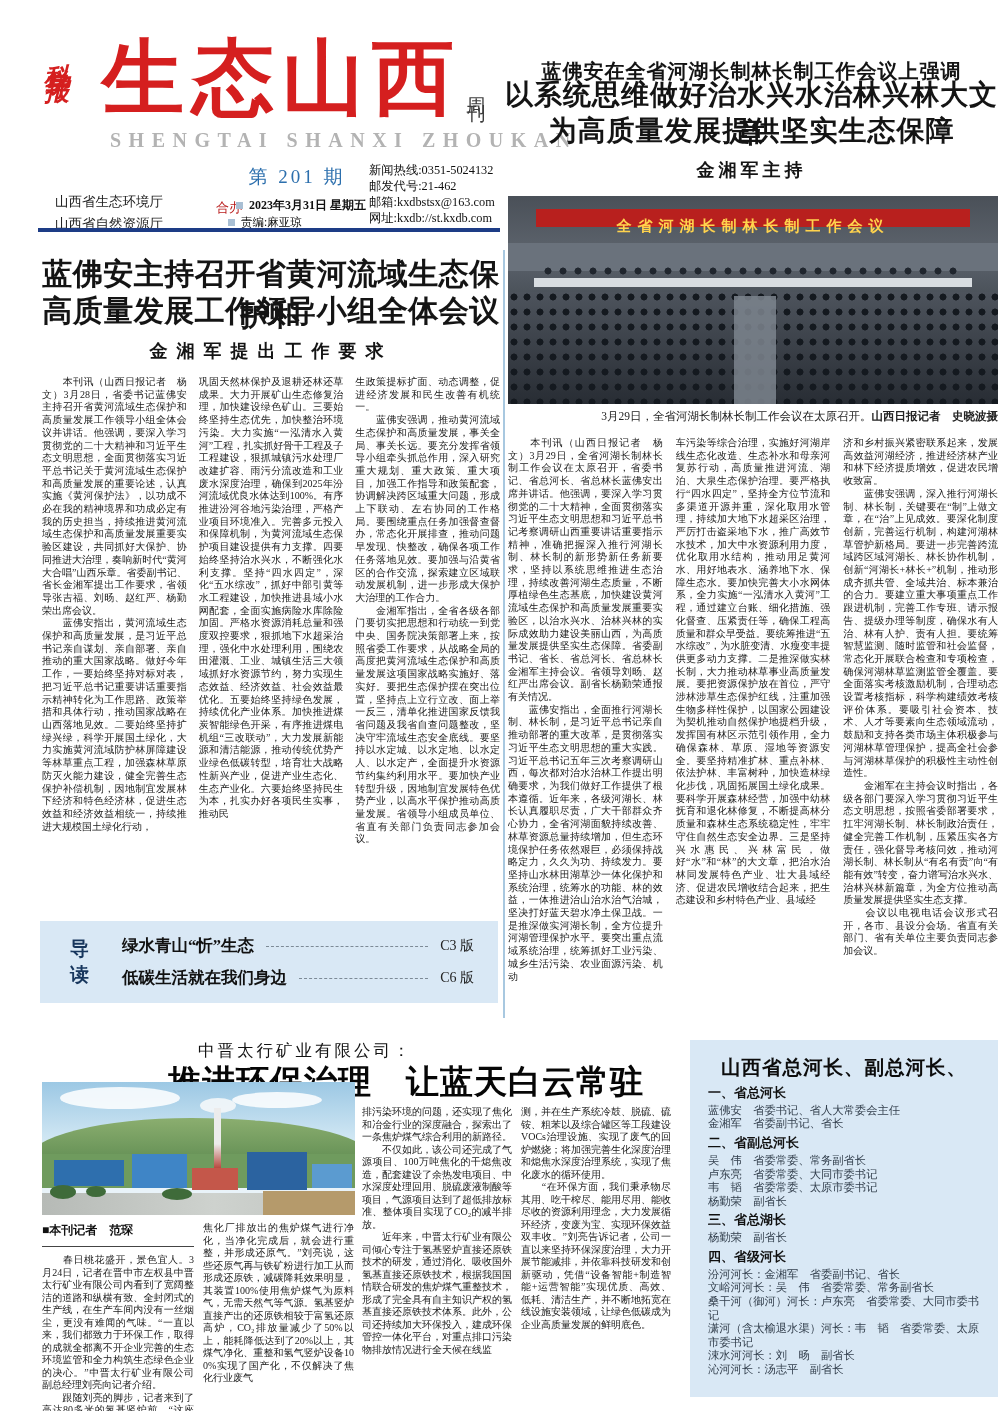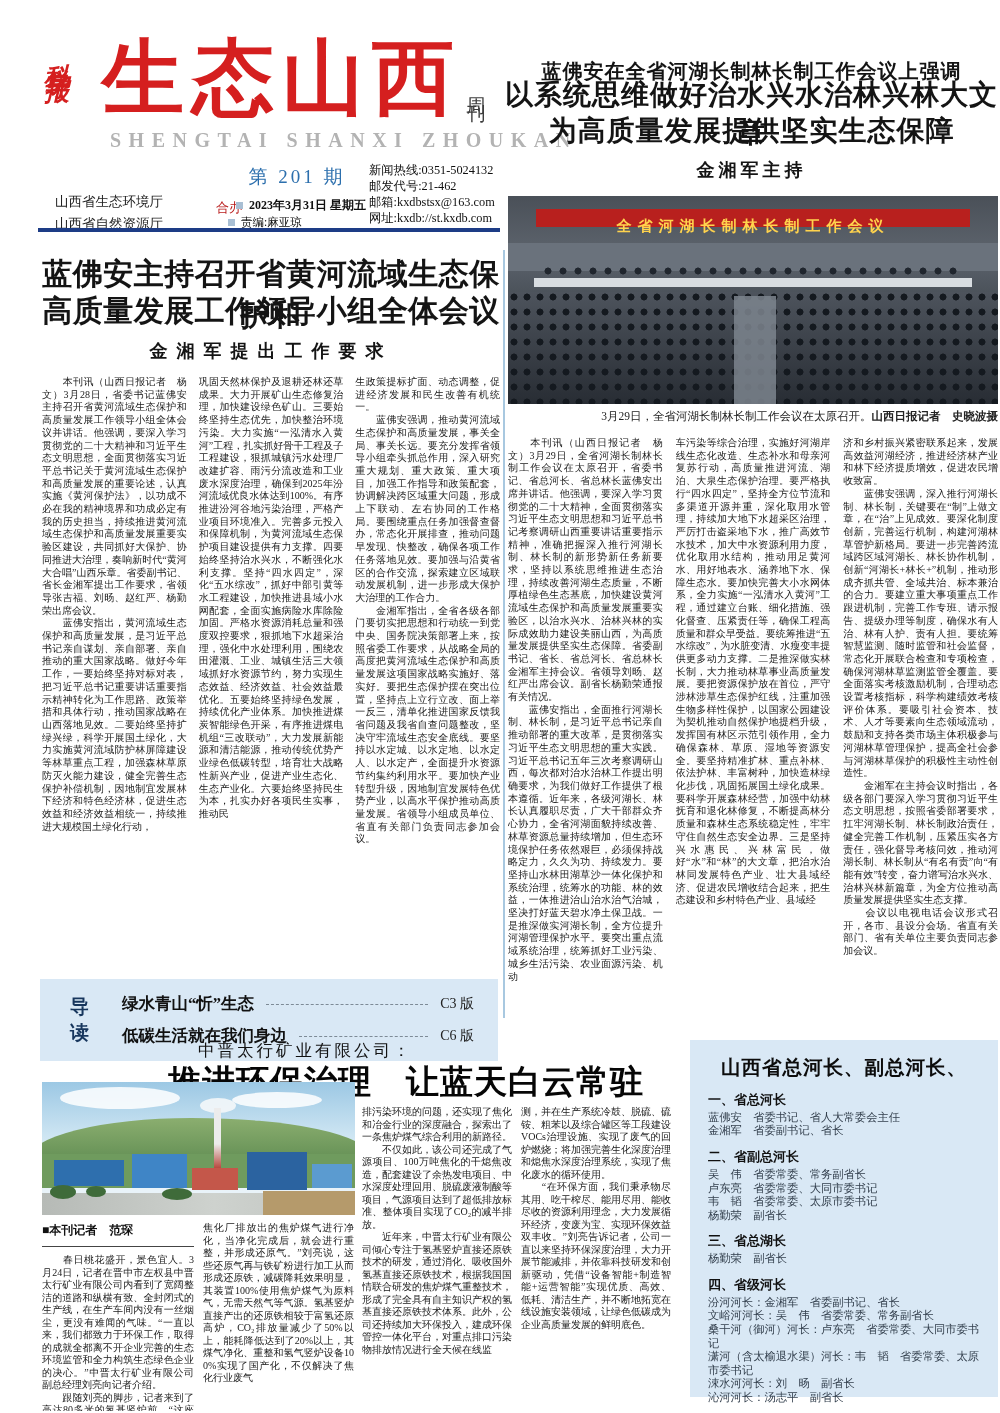--- a/index.html
+++ b/index.html
@@ -56,21 +56,21 @@
   .cols { display:flex; position:absolute; overflow:hidden; }
   .col { flex:1; font-size:10px; line-height:12.7px; text-align:justify; word-break:break-all;
     white-space:pre-line; overflow:hidden; color:#1a1a1a; }
   .ma-cols { left:42px; top:376px; width:458px; height:548px; gap:12px; }
   .v-divider { position:absolute; left:503px; top:250px; width:2px; height:768px; background:#a8c8e0; }
 
   
   .ra-cols { left:508px; top:437px; width:490px; height:594px; gap:13px; }
 
   
-  .guide { position:absolute; left:40px; top:979px; width:458px; height:82px; background:#d9e8f5;
+  .guide { position:absolute; left:40px; top:921px; width:458px; height:82px; background:#d9e8f5;
     display:flex; align-items:center; padding:0 24px 0 30px; }
   .guide-label { width:26px; font-size:19px; font-weight:bold; color:#17365d; line-height:1.35;
     word-break:break-all; margin-right:26px; font-family:"Liberation Sans",sans-serif; }
   .guide-items { flex:1; display:flex; flex-direction:column; gap:10px; }
   .guide-item { display:flex; align-items:center; }
   .guide-item-title { font-size:16.5px; font-weight:bold; color:#111; }
   .guide-leader { flex:1; border-bottom:1.5px dashed #7d8a96; margin:0 12px; height:1px; }
   .guide-page { font-size:14px; color:#222; }
 
   
@@ -96,21 +96,21 @@
     white-space:pre-line; overflow:hidden; color:#1a1a1a; }
   .ba-c1 { left:2px;  top:214px; width:152px; height:157px; }
   .ba-c2 { left:163px; top:182px; width:151px; height:189px; }
   .ba-c3 { left:322px; top:66px;  width:150px; height:305px; }
   .ba-c4 { left:481px; top:66px;  width:150px; height:305px; }
 
   
   .announce { position:absolute; left:690px; top:1040px; width:308px; height:357px; background:#d9e8f5; padding:15px 18px 10px; }
   .an-title { text-align:center; font-size:19.5px; font-weight:900; letter-spacing:1px; line-height:1.32;
     color:#0c0c0c; font-family:"Liberation Sans",sans-serif; }
-  .an-section { margin-top:10px; }
+  .an-section { margin-top:3px; }
   .an-heading { font-size:13px; font-weight:bold; color:#101010; font-family:"Liberation Sans",sans-serif; margin-bottom:2px; }
   .an-entries div { font-size:11.3px; line-height:13.6px; color:#34404e; }
 </style>
 </head>
 <body>
 
 <div class="page">
 
   <div class="brand-vertical">科学导报</div>
   <div class="masthead-title">生态山西</div>

